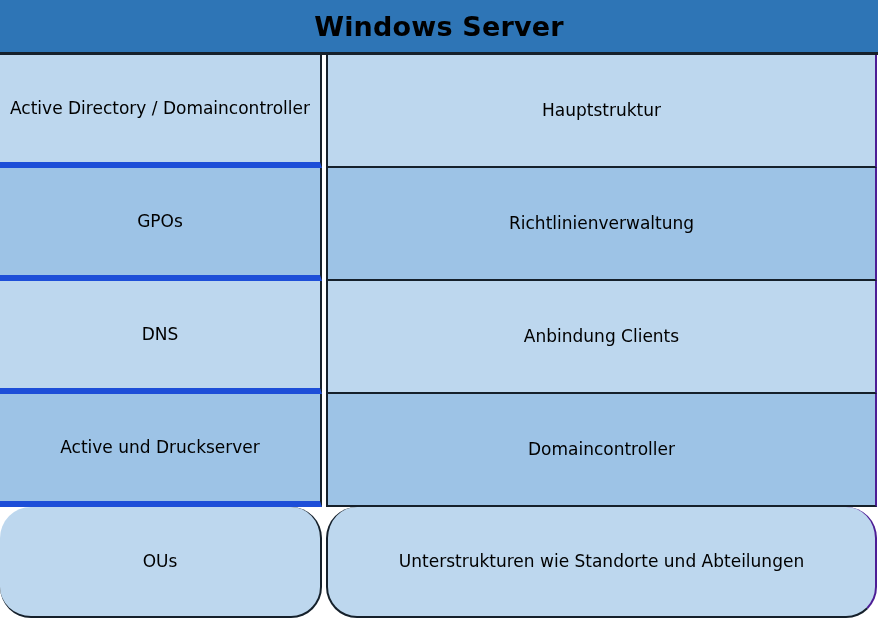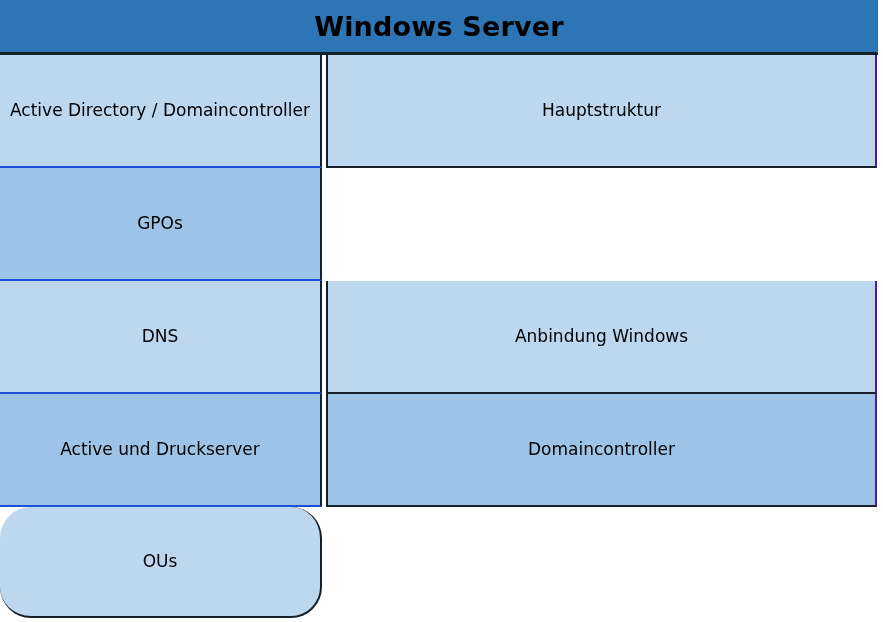--- a/index.html
+++ b/index.html
@@ -75,21 +75,21 @@
     text-align: center;
     color: #000000;
     font-size: 17px;
     line-height: 1.2;
     padding: 4px 10px;
   }
 
   .cell-left {
     left: 0;
     width: 322px;
-    border-bottom: 2px solid #1d4ed8;
+    border-bottom: 6px solid #1d4ed8;
     border-right: 2px solid #15202b;
   }
 
   .cell-right {
     left: 326px;
     width: 551px;
     border-bottom: 2px solid #15202b;
     border-left: 2px solid #15202b;
     border-right: 2px solid #4c1d95;
   }
@@ -112,30 +112,32 @@
 
   <div class="grid">
 
     <div class="row row-0">
       <div class="cell cell-left shade-light">Active Directory / Domaincontroller</div>
       <div class="cell cell-right shade-light">Hauptstruktur</div>
     </div>
 
     <div class="row row-1">
       <div class="cell cell-left shade-dark">GPOs</div>
+      <div class="cell cell-right shade-dark">Richtlinienverwaltung</div>
     </div>
 
     <div class="row row-2">
       <div class="cell cell-left shade-light">DNS</div>
-      <div class="cell cell-right shade-light">Anbindung Windows</div>
+      <div class="cell cell-right shade-light">Anbindung Clients</div>
     </div>
 
     <div class="row row-3">
       <div class="cell cell-left shade-dark">Active und Druckserver</div>
       <div class="cell cell-right shade-dark">Domaincontroller</div>
     </div>
 
     <div class="row row-4">
       <div class="cell cell-left shade-light">OUs</div>
+      <div class="cell cell-right shade-light">Unterstrukturen wie Standorte und Abteilungen</div>
     </div>
 
   </div>
 </div>
 
 </body></html>

